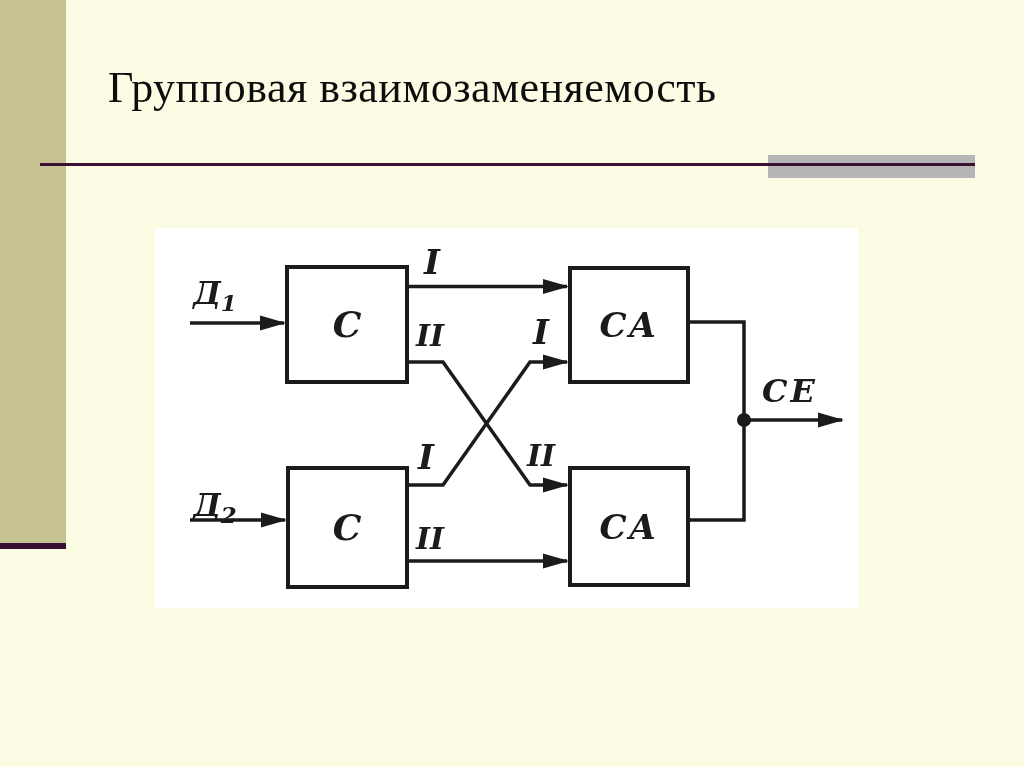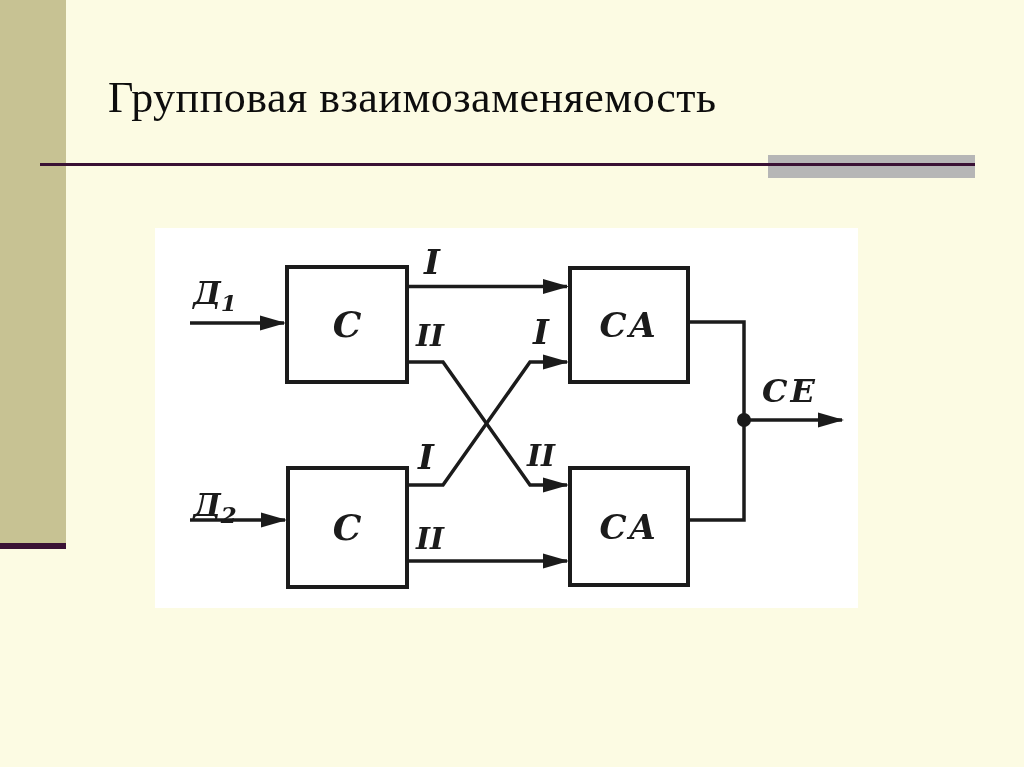--- a/index.html
+++ b/index.html
@@ -19,21 +19,21 @@
     background: #c7c293;
   }
   .sidebar-bar {
     position: absolute;
     left: 0; top: 543px;
     width: 66px; height: 6px;
     background: #3a1134;
   }
   .title {
     position: absolute;
-    left: 108px; top: 72px;
+    left: 108px; top: 62px;
     margin: 0;
     font-size: 44px;
     font-weight: normal;
     color: #0d0d0d;
     letter-spacing: 0.5px;
     white-space: nowrap;
   }
   .gray-bar {
     position: absolute;
     left: 768px; top: 155px;

